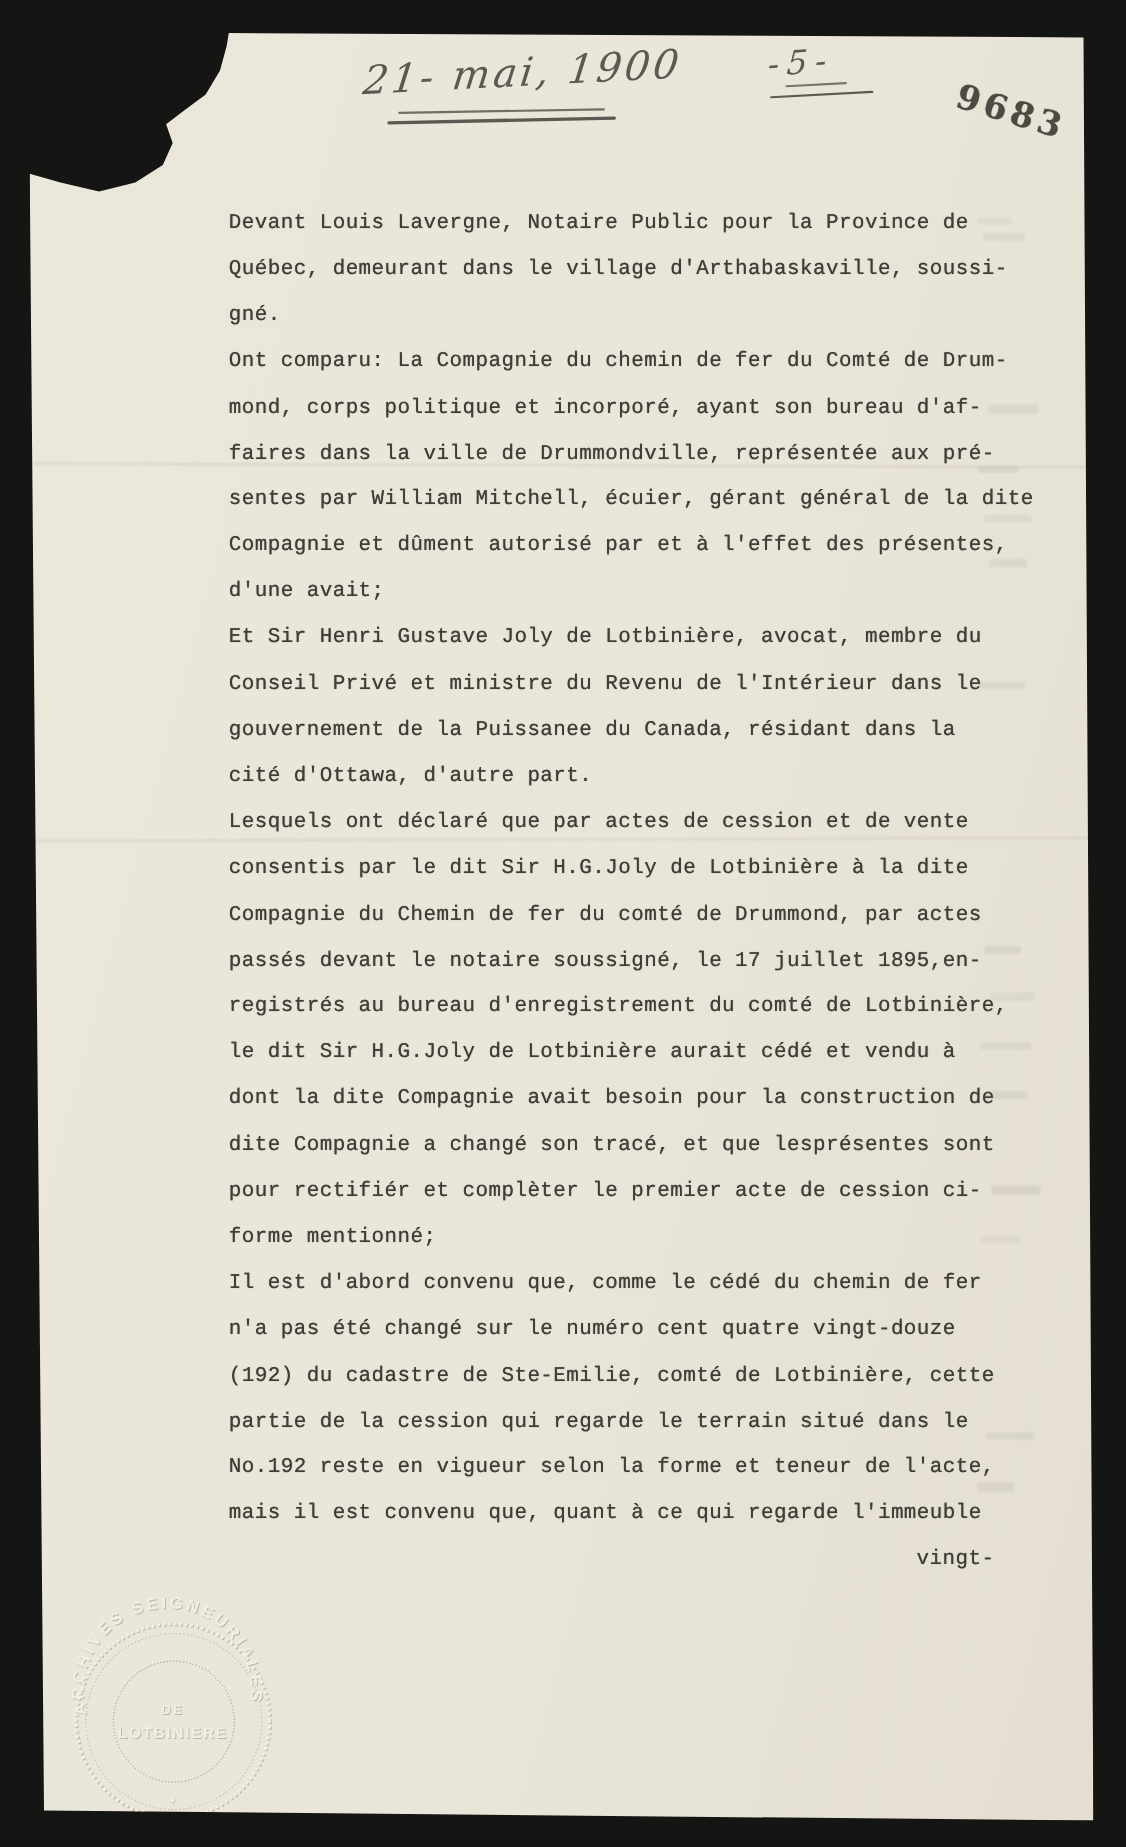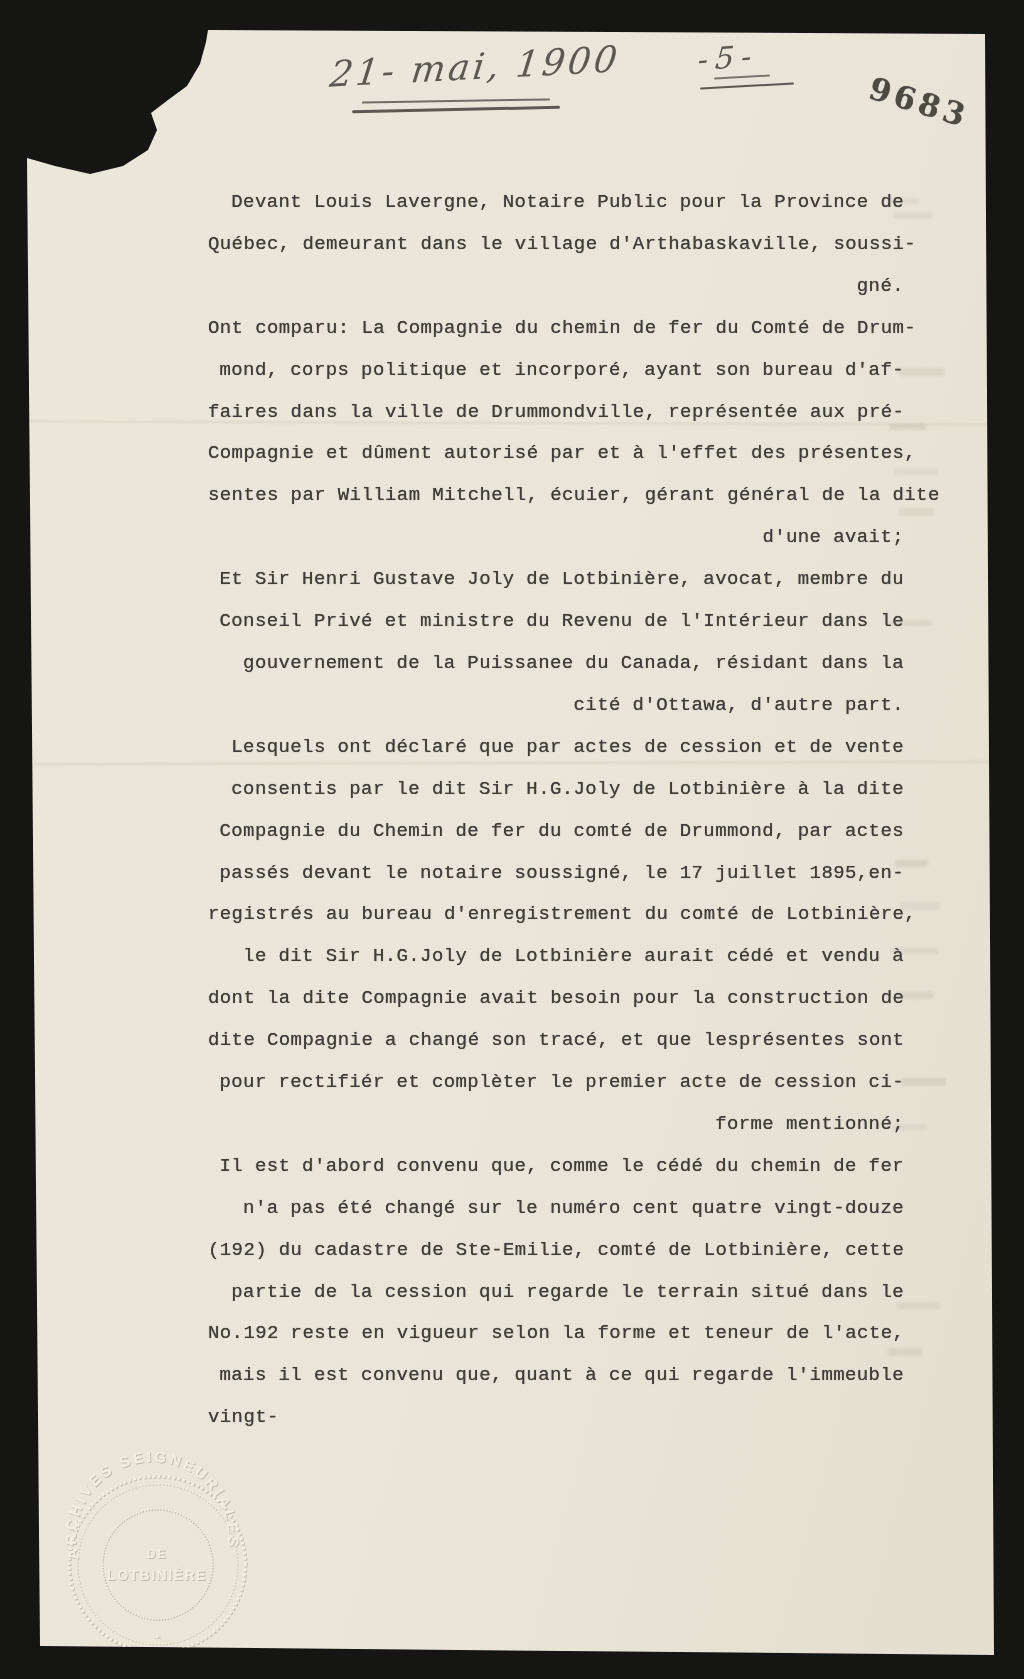--- a/index.html
+++ b/index.html
@@ -19,22 +19,22 @@
       157px 130px, 151px 113px, 168px 100px, 187px 86px, 200px 64px, 206px 42px
     );
   }
   
   .body{
     position:absolute;left:208px;top:182px;width:696px;
     font-size:19px;line-height:41.9px;color:#3e3d37;
     letter-spacing:0.4px;
     text-shadow:0 0 0.7px rgba(62,61,55,0.85);
   }
-  .doc-line{white-space:pre;text-align:right;}
-  .doc-line:last-child{text-align:left;}
+  .doc-line{white-space:pre;}
+  .doc-line:last-child{text-align:right;}
   
   .handwriting{
     position:absolute;font-family:"DejaVu Serif", serif;font-style:italic;
     color:#5b5952;
   }
   .hw-date{
     left:330px;top:46px;font-size:36px;letter-spacing:3px;
     transform:rotate(-3deg) skewX(-10deg);
   }
   .hw-page{
@@ -80,22 +80,22 @@
 
     <div class="stamp-number">9683</div>
 
     <div class="body">
         <div class="doc-line">Devant Louis Lavergne, Notaire Public pour la Province de</div>
         <div class="doc-line">Québec, demeurant dans le village d'Arthabaskaville, soussi-</div>
         <div class="doc-line">gné.</div>
         <div class="doc-line">Ont comparu: La Compagnie du chemin de fer du Comté de Drum-</div>
         <div class="doc-line">mond, corps politique et incorporé, ayant son bureau d'af-</div>
         <div class="doc-line">faires dans la ville de Drummondville, représentée aux pré-</div>
+        <div class="doc-line">sentes par William Mitchell, écuier, gérant général de la dite</div>
         <div class="doc-line">Compagnie et dûment autorisé par et à l'effet des présentes,</div>
-        <div class="doc-line">sentes par William Mitchell, écuier, gérant général de la dite</div>
         <div class="doc-line">d'une avait;</div>
         <div class="doc-line">Et Sir Henri Gustave Joly de Lotbinière, avocat, membre du</div>
         <div class="doc-line">Conseil Privé et ministre du Revenu de l'Intérieur dans le</div>
         <div class="doc-line">gouvernement de la Puissanee du Canada, résidant dans la</div>
         <div class="doc-line">cité d'Ottawa, d'autre part.</div>
         <div class="doc-line">Lesquels ont déclaré que par actes de cession et de vente</div>
         <div class="doc-line">consentis par le dit Sir H.G.Joly de Lotbinière à la dite</div>
         <div class="doc-line">Compagnie du Chemin de fer du comté de Drummond, par actes</div>
         <div class="doc-line">passés devant le notaire soussigné, le 17 juillet 1895,en-</div>
         <div class="doc-line">registrés au bureau d'enregistrement du comté de Lotbinière,</div>

